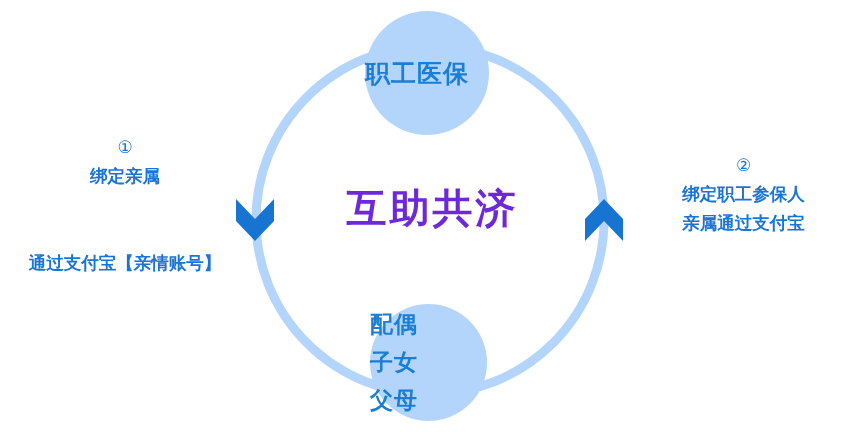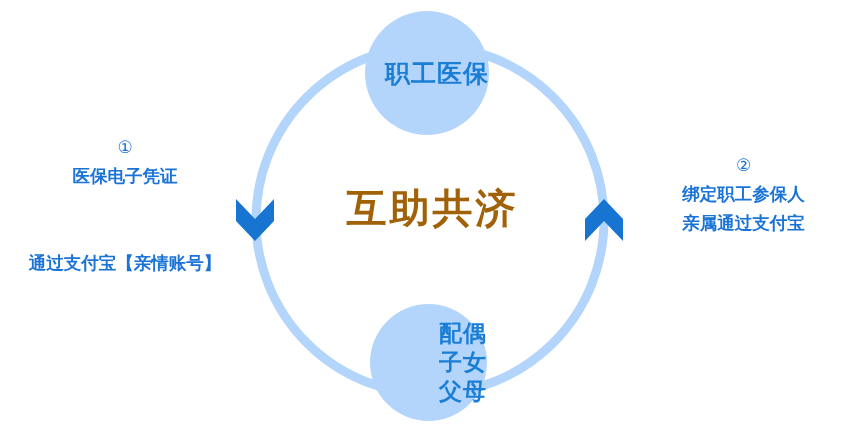--- a/index.html
+++ b/index.html
@@ -23,52 +23,53 @@
     top: 0;
     width: 865px;
     height: 441px;
   }
   .node-circle {
     position: absolute;
     border-radius: 50%;
     background: #b4d5fb;
     display: flex;
     flex-direction: column;
-    align-items: flex-end;
+    align-items: flex-start;
     justify-content: center;
     color: #1a7ed6;
     font-weight: bold;
     letter-spacing: 1px;
   }
   #node-top {
     left: 365px;
     top: 11px;
     width: 124px;
     height: 124px;
     font-size: 25px;
     line-height: 31px;
   }
   #node-bottom {
     left: 370px;
     top: 304px;
     width: 117px;
     height: 117px;
     font-size: 23px;
     line-height: 29px;
+    gap: 9px;
   }
   .node-line {
     white-space: nowrap;
   }
   #center-label {
     position: absolute;
     left: 0;
     top: 185px;
     width: 865px;
     text-align: center;
-    color: #a16207;
+    color: #6d28d9;
     font-size: 40px;
     font-weight: bold;
     letter-spacing: 3px;
     line-height: 46px;
   }
   .side-block {
     position: absolute;
     color: #1a73d6;
     font-weight: bold;
     text-align: center;
@@ -124,21 +125,21 @@
   <svg class="arrow" style="left:234px; top:195px; width:42px; height:50px;" viewBox="0 0 42 50">
     <path d="M2 4 L21 24 L40 4 L40 26 L21 46 L2 26 Z" fill="#1775d1"></path>
   </svg>
 
   <svg class="arrow" style="left:583px; top:195px; width:42px; height:50px;" viewBox="0 0 42 50">
     <path d="M21 4 L40 24 L40 46 L21 26 L2 46 L2 24 Z" fill="#1775d1"></path>
   </svg>
 
   <div class="side-block" id="side-left">
     <span class="step-number">①</span>
-    <span class="side-line">医保电子凭证</span><br>
+    <span class="side-line">绑定亲属</span><br>
     <br>
     <br>
     <span class="side-line">通过支付宝【亲情账号】</span>
   </div>
 
   <div class="side-block" id="side-right">
     <span class="step-number">②</span>
     <span class="side-line">绑定职工参保人</span><br>
     <span class="side-line">亲属通过支付宝</span><br>
   </div>

